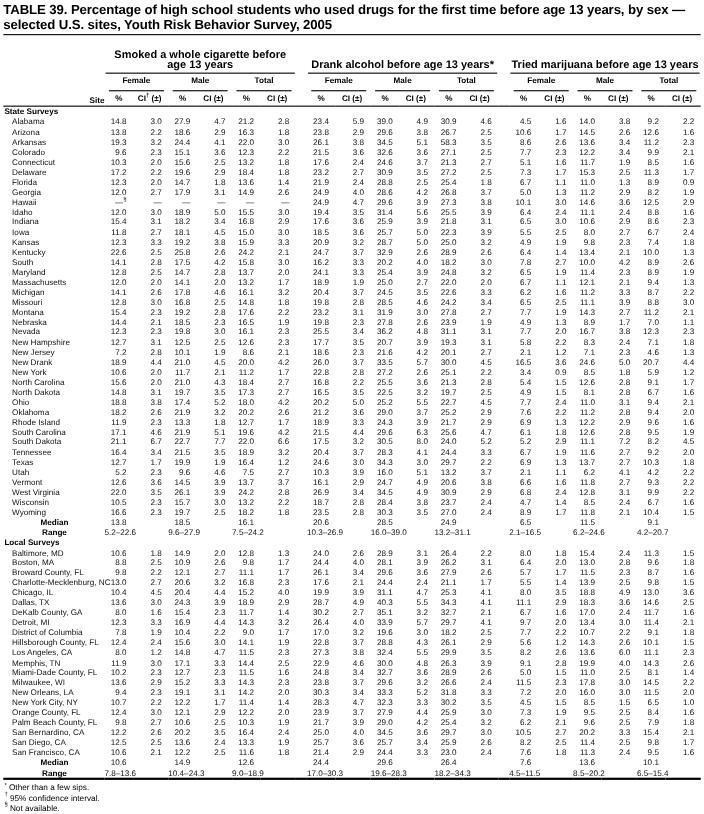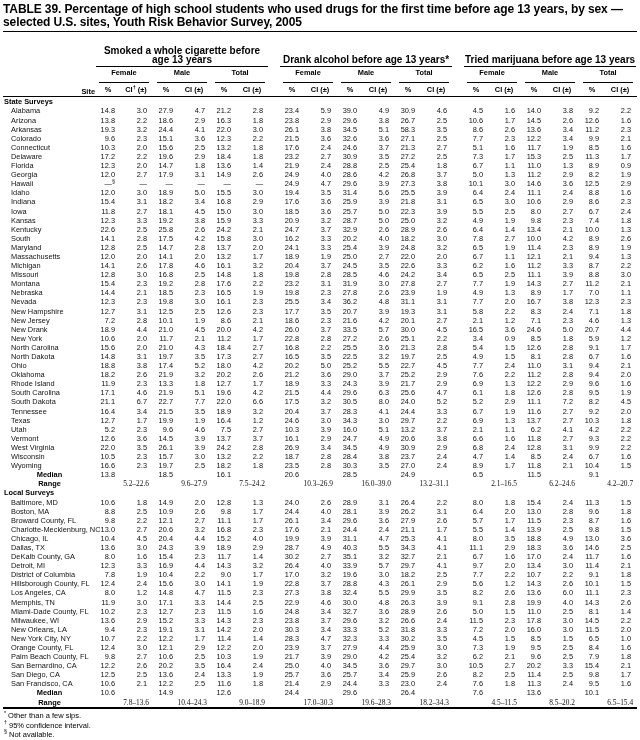--- a/index.html
+++ b/index.html
@@ -23,21 +23,21 @@
   .sex-th .u{border-bottom:1px solid #000;margin:1px 4px 0 4px;padding-bottom:5px;}
   .sex-label{text-align:center;line-height:9px;}
   .measure-row th{border-bottom:1.4px solid #000;padding:2px 0 2.5px 0;text-align:center;}
   .measure-row th.ci-th{padding-right:2px;}
   tbody{border-bottom:2.2px solid #000;}
   tbody td{line-height:9.1px;height:9.1px;vertical-align:bottom;}
   .section-label{font-weight:bold;color:#000;padding-left:1px;}
   .site-cell{text-align:left;padding-left:8px;overflow:visible;}
   .rowlabel{font-weight:bold;color:#000;padding-left:1px;text-align:center;}
   .num{text-align:right;padding-right:6px;}
-  .range{text-align:right;padding-right:4px;font-family:Liberation Serif, serif;}
+  .range{text-align:left;padding-right:4px;}
   sup{font-size:5.4px;vertical-align:super;line-height:0;}
   .footnotes{padding:2.5px 0 0 1px;font-size:7.5px;line-height:9.4px;color:#000;}
   .footnote sup{padding-right:2px;}
 </style>
 </head>
 <body>
 
 <div class="page">
   <div class="title">TABLE 39. Percentage of high school students who used drugs for the first time before age 13 years, by sex — selected U.S. sites, Youth Risk Behavior Survey, 2005</div>
 

